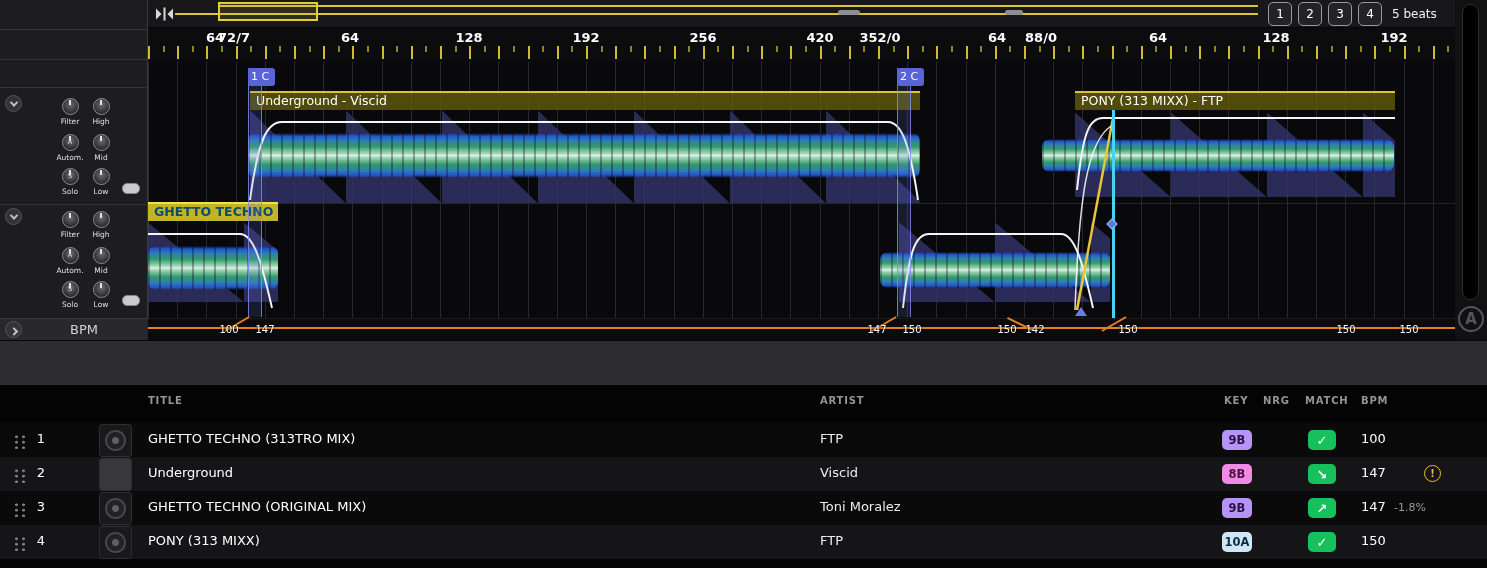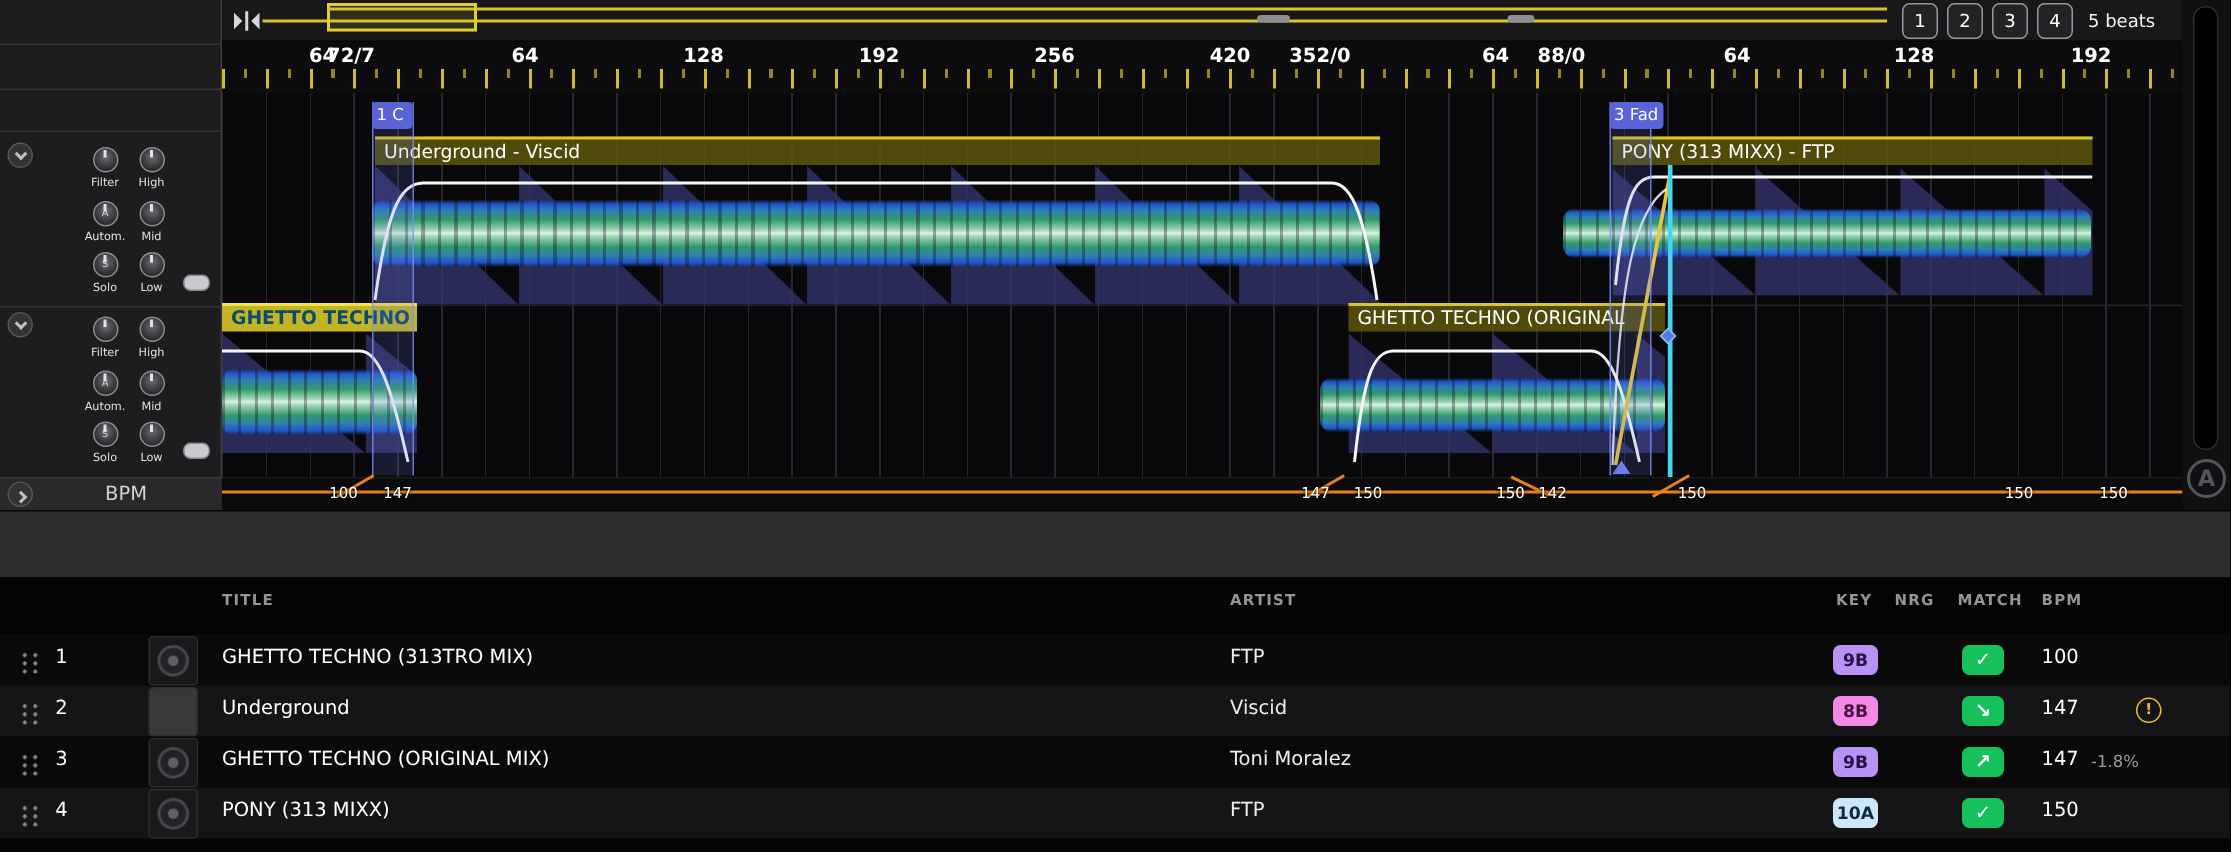--- a/index.html
+++ b/index.html
@@ -51,21 +51,21 @@
   .fades{position:absolute;background-image:linear-gradient(to top right,rgba(52,52,110,.78) 49.5%,transparent 50%);
     background-size:96px 100%;background-repeat:repeat-x;}
   .wave{position:absolute;border-radius:8px;
     background-image:
       repeating-linear-gradient(90deg,rgba(4,8,24,.32) 0 2px,transparent 2px 11px),
       linear-gradient(to bottom,transparent 0,rgba(34,90,214,.95) 7%,#2f7fb0 17%,#34996c 30%,#9fd6b4 45%,#ddf1e4 50%,#9fd6b4 55%,#34996c 70%,#2f7fb0 83%,rgba(34,90,214,.95) 93%,transparent 100%);}
   .clip-title{position:absolute;height:19px;background:rgba(96,89,11,.82);border-top:2px solid #d8c52e;
     color:#fff;font-size:12.5px;line-height:16px;padding:0 6px;white-space:nowrap;overflow:hidden;cursor:pointer;}
   .clip-title.selected{background:#c3b424;border-top-color:#f2e24a;color:#0c4a6e;font-weight:700;}
   .vol-line{position:absolute;pointer-events:none;}
-  .cue{position:absolute;top:6px;height:249px;width:28px;background:rgba(105,120,235,.16);
+  .cue{position:absolute;top:6px;height:249px;width:14px;background:rgba(105,120,235,.16);
     border-left:1px solid rgba(128,142,248,.8);border-right:1px solid rgba(128,142,248,.8);cursor:pointer;}
   .cue-label{position:absolute;left:-1px;top:0;height:18px;background:#5a64d8;border-radius:3px;
     color:#fff;font-size:11px;line-height:18px;padding:0 3px;white-space:nowrap;overflow:hidden;}
   .playhead{position:absolute;width:2.5px;background:#45d6ee;}
   .ph-diamond{position:absolute;width:8px;height:8px;background:#4f7de0;transform:rotate(45deg);border:1px solid #9db8f5;}
   .ph-tri{position:absolute;width:0;height:0;border-left:6px solid transparent;border-right:6px solid transparent;border-bottom:9px solid #6b7ce8;}
 
   
   .bpm-lane{left:148px;top:318px;width:1307px;height:22px;background:#0b0b0d;border-top:1px solid #1c1c1e;}
   .bpm-line{position:absolute;left:0;top:8px;width:100%;height:2px;background:#e8821e;}
@@ -257,32 +257,31 @@
     <svg class="vol-line" style="left:0;top:158px" width="130" height="92" viewBox="0 0 130 92">
       <path d="M0 14 L 92 14 C 106 14 114 44 124 88" stroke="#f5f5f5" stroke-width="2" fill="none"></path>
     </svg>
     <div class="clip-title selected" style="left:0;top:140px;width:130px"><span>GHETTO TECHNO</span></div>
 
     <div class="fades" style="left:751px;top:160px;width:211px;height:80px"></div>
     <div class="wave" style="left:732px;top:190px;width:230px;height:36px"></div>
     <svg class="vol-line" style="left:751px;top:158px" width="211" height="92" viewBox="0 0 211 92">
       <path d="M4 88 C 10 32 16 14 30 14 L 162 14 C 176 14 184 44 194 88" stroke="#f5f5f5" stroke-width="2" fill="none"></path>
     </svg>
-    <div class="clip-title" style="left:751px;top:140px;width:211px"><span>GHETTO TECHNO (ORIGINAL</span></div>
 
     <svg class="abs" style="left:917px;top:46px" width="60" height="212" viewBox="0 0 60 212">
       <path d="M12 202 L 48 10" stroke="#e8c53a" stroke-width="2.5" fill="none"></path>
       <path d="M10 202 C 14 90 22 34 46 18" stroke="#ffffff" stroke-width="1.5" fill="none" opacity="0.85"></path>
     </svg>
 
     <div class="cue" style="left:100px">
         <div class="cue-label" style="width:27px"><span>1 C</span></div>
       </div>
-    <div class="cue" style="left:925px">
-        <div class="cue-label" style="width:36px"><span>3 Fad</span></div>
+    <div class="cue" style="left:749px">
+        <div class="cue-label" style="width:27px"><span>2 C</span></div>
       </div>
 
     <div class="playhead" style="left:964px;top:48px;height:208px"></div>
     <div class="ph-diamond" style="left:960px;top:158px"></div>
     <div class="ph-tri" style="left:927px;top:245px"></div>
   </div>
 
   <div class="abs bpm-lane">
     <div class="bpm-line"></div>
     <div class="ramp" style="left:75px;top:4px;transform:rotate(-30deg)"></div>

